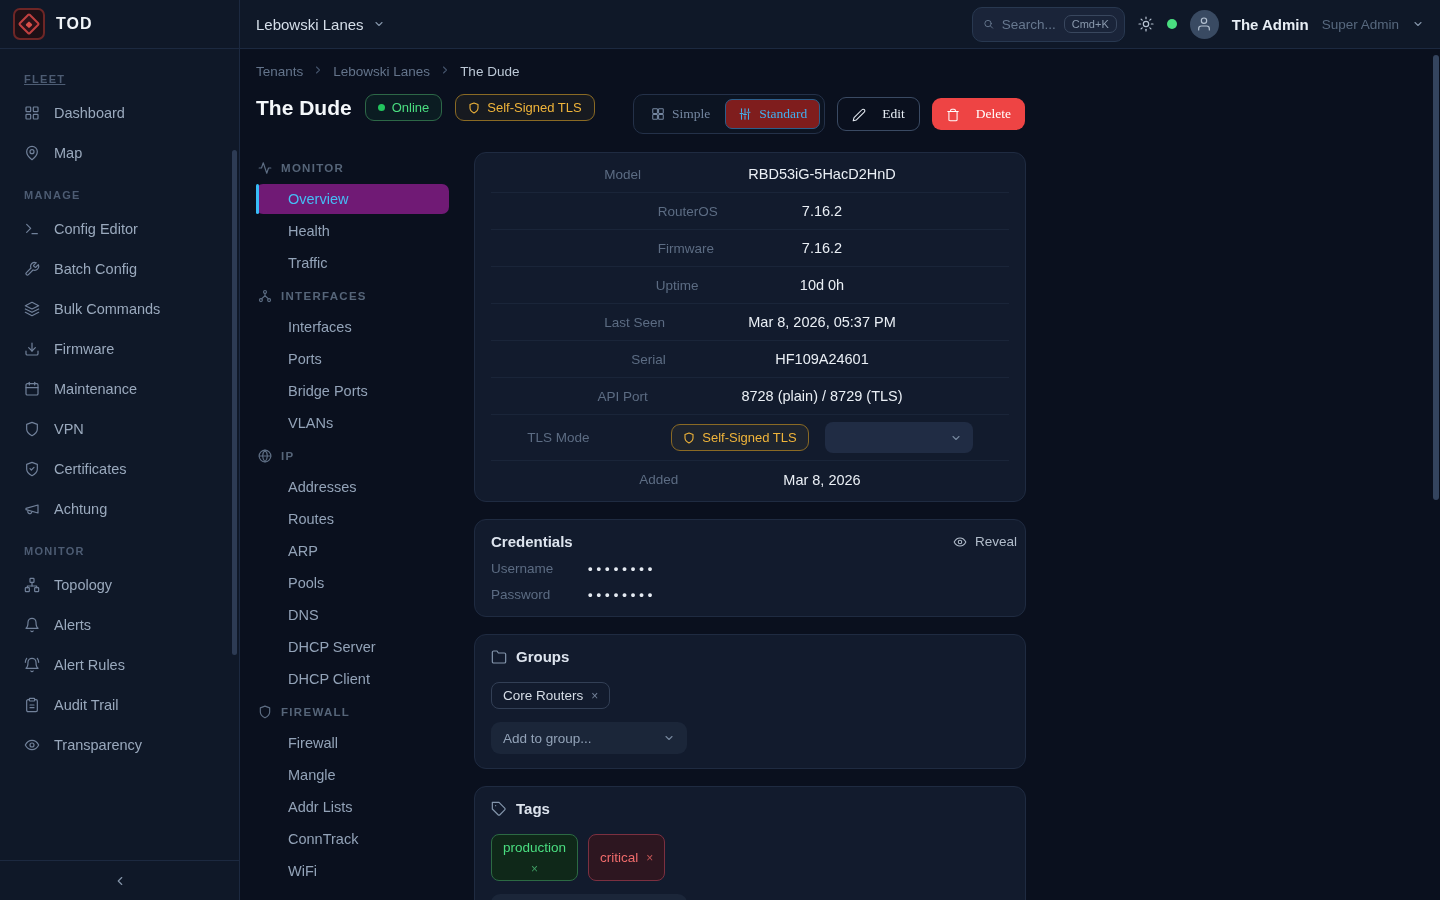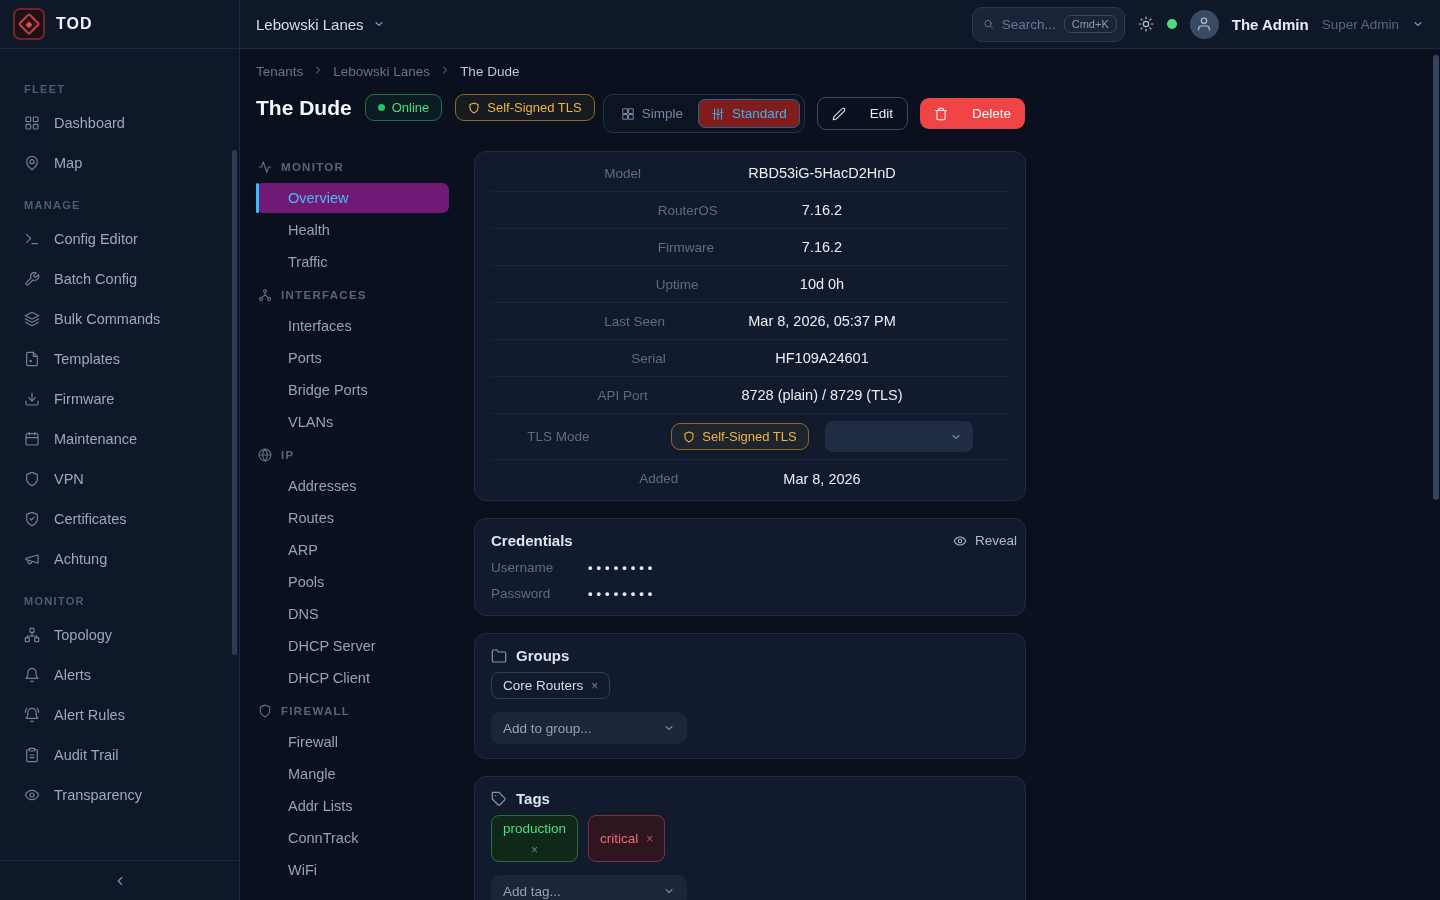--- a/index.html
+++ b/index.html
@@ -27,21 +27,21 @@
   .logo-diamond {
     width:16px; height:16px; transform:rotate(45deg);
     border:2px solid #c04040; background:#2a1118; border-radius:2px;
     display:flex; align-items:center; justify-content:center;
   }
   .logo-diamond::after { content:""; width:5px; height:5px; background:#d8504a; border-radius:1px; }
   .logo-text { font-weight:bold; font-size:16px; letter-spacing:1px; color:#f1f5f9; }
 
   .nav { padding:14px 12px 0 12px; }
   .nav-label { font-size:11px; font-weight:bold; letter-spacing:1.3px; color:#4d5c73; margin:16px 12px 8px 12px; }
-  .nav-label:first-child { margin-top:20px; }
+  .nav-label:first-child { margin-top:10px;text-decoration:underline; }
   .nav-item {
     display:flex; align-items:center; gap:14px; padding:12px 12px;
     color:#9aa9bd; font-size:14.5px; border-radius:8px; cursor:pointer;
   }
   .nav-item .ic { color:#71819a; }
   .sidebar-thumb { position:absolute; right:2px; top:150px; width:5px; height:505px; background:#2d3b54; border-radius:3px; }
   .collapse-row {
     position:absolute; left:0; right:0; bottom:0; height:40px;
     border-top:1px solid #1c2940; display:flex; align-items:center; justify-content:center; color:#8494a9; cursor:pointer;
   }
@@ -78,25 +78,25 @@
 
   .page-header { margin:15px 16px 0 16px; width:769px; display:flex; justify-content:space-between; align-items:flex-start; }
   .title-row { display:flex; align-items:center; gap:13px; }
   .page-title { font-size:21px; font-weight:bold; color:#f4f7fa; }
   .badge { display:flex; align-items:center; gap:7px; padding:5px 12px; border-radius:9px; font-size:13px; }
   .badge-online { border:1px solid #2d6847; background:rgba(34,197,94,0.07); color:#4ade80; }
   .badge-online .dot { width:7px; height:7px; border-radius:50%; background:#22c55e; }
   .badge-tls { border:1px solid #8a6a24; background:rgba(245,184,61,0.06); color:#f0b43a; }
   .ip-text { margin-top:11px; font-family:"DejaVu Sans Mono", monospace; font-size:14px; color:#8294a8; }
 
-  .actions { display:flex; align-items:center; gap:12px; }
+  .actions { display:flex; align-items:center; gap:12px;font-family:Liberation Serif, serif; }
   .toggle-group { display:flex; gap:2px; background:#0c1422; border:1px solid #243149; border-radius:10px; padding:4px; }
   .toggle-opt { display:flex; align-items:center; gap:7px; padding:6px 12px; border-radius:7px; font-size:13.5px; color:#7486a0; cursor:pointer; border:1px solid transparent; }
   .toggle-opt.active { background:#7f1d1d; border:1px solid #2c5e8a; color:#41b0f0; }
-  .btn { display:flex; align-items:center; gap:24px; padding:8px 14px; border-radius:9px; font-size:13.5px; cursor:pointer; }
+  .btn { display:flex; align-items:flex-end; gap:16px; padding:8px 14px; border-radius:9px; font-size:13.5px; cursor:pointer; }
   .btn-edit { border:1px solid #3a4a63; color:#e6ecf3; background:transparent; }
   .btn-delete { background:#ee4444; color:#ffffff; }
 
   .page-body { margin:18px 16px 0 16px; display:flex; gap:25px; }
 
   
   .subnav { width:193px; flex-shrink:0; }
   .subnav-label { display:flex; align-items:center; gap:9px; color:#566579; font-size:11.5px; font-weight:bold; letter-spacing:1.3px; padding:9px 0 7px 2px; }
   .subnav-label .ic14 { color:#5d6d83; }
   .subnav-item { position:relative; margin:2px 0; padding:7px 10px 7px 32px; font-size:14.5px; color:#93a3b8; border-radius:7px; cursor:pointer; }
@@ -117,21 +117,21 @@
 
   .pad-card { padding:13px 8px 14px 16px; }
   .card-head { display:flex; align-items:center; justify-content:space-between; }
   .card-title { display:flex; align-items:center; gap:9px; color:#dde4ee; font-size:15px; font-weight:bold; }
   .card-title .ic { color:#8395ab; }
   .reveal { display:flex; align-items:center; gap:8px; color:#b2bdcb; font-size:13.5px; cursor:pointer; }
   .cred-row { display:flex; align-items:center; margin-top:11px; }
   .cred-label { width:97px; color:#5c6c83; font-size:13.5px; }
   .cred-dots { color:#e4eaf1; font-size:13px; font-weight:bold; letter-spacing:4px; }
 
-  .chips { margin-top:8px; display:flex; gap:10px; }
+  .chips { margin-top:17px; display:flex; gap:10px; }
   .chip { display:flex; align-items:center; gap:8px; padding:5px 11px; border:1px solid #323f55; border-radius:8px; color:#d6dde6; font-size:13.5px; }
   .chip-x { color:#74839a; font-size:12px; cursor:pointer; line-height:1; }
   .chip-green { background:#0f2819; border-color:#2c6a43; color:#4ade80;flex-direction:column; }
   .chip-green .chip-x { color:#3f9e64; }
   .chip-red { background:#2d1620; border-color:#7c3040; color:#ef6b6b; }
   .chip-red .chip-x { color:#c25555; }
   .add-select { margin-top:13px; width:196px; height:32px; background:#1b2639; border-radius:9px; display:flex; align-items:center; justify-content:space-between; padding:0 12px; color:#93a3b8; font-size:13.5px; cursor:pointer; }
   .add-select .ic12 { color:#76879d; }
 
   .main-scroll-thumb { position:absolute; right:1px; top:55px; width:6px; height:445px; background:#34445e; border-radius:3px; z-index:9; cursor:grab; }
@@ -182,28 +182,20 @@
         </svg>
       <span>Batch Config</span>
     </div>
     <div class="nav-item">
       <svg class="ic" viewBox="0 0 24 24" fill="none" stroke="currentColor" stroke-width="1.8" stroke-linecap="round" stroke-linejoin="round">
           <polygon points="12 2 2 7 12 12 22 7 12 2"></polygon>
           <polyline points="2 12 12 17 22 12"></polyline>
           <polyline points="2 17 12 22 22 17"></polyline>
         </svg>
       <span>Bulk Commands</span>
-    </div>
-    <div class="nav-item">
-      <svg class="ic" viewBox="0 0 24 24" fill="none" stroke="currentColor" stroke-width="1.8" stroke-linecap="round" stroke-linejoin="round">
-          <path d="M14 2H6a2 2 0 0 0-2 2v16a2 2 0 0 0 2 2h12a2 2 0 0 0 2-2V8z"></path>
-          <polyline points="14 2 14 8 20 8"></polyline>
-          <circle cx="10" cy="15" r="1"></circle>
-        </svg>
-      <span>Templates</span>
     </div>
     <div class="nav-item">
       <svg class="ic" viewBox="0 0 24 24" fill="none" stroke="currentColor" stroke-width="1.8" stroke-linecap="round" stroke-linejoin="round">
           <path d="M21 15v4a2 2 0 0 1-2 2H5a2 2 0 0 1-2-2v-4"></path>
           <polyline points="7 10 12 15 17 10"></polyline>
           <line x1="12" y1="15" x2="12" y2="3"></line>
         </svg>
       <span>Firmware</span>
     </div>
     <div class="nav-item">

